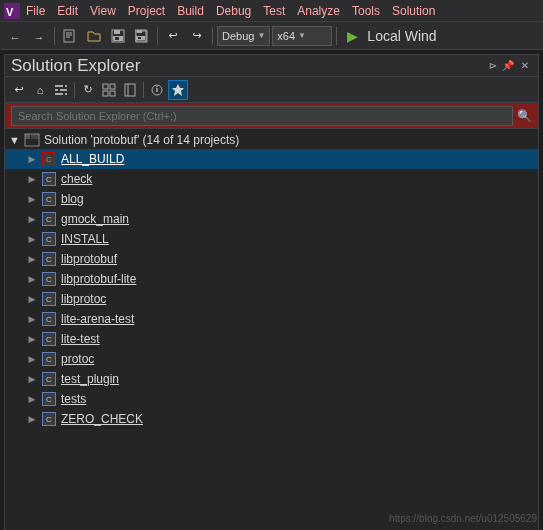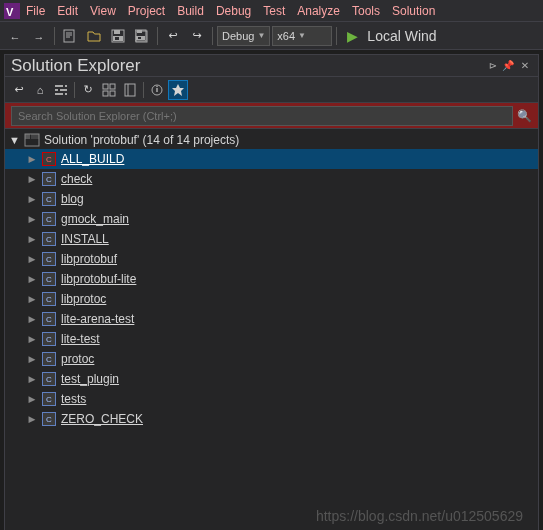--- a/index.html
+++ b/index.html
@@ -250,23 +250,23 @@
       align-items: center;
       justify-content: center;
       font-size: 8px;
       color: #a0c0ff;
     }
 
     
     .watermark {
       position: absolute;
       bottom: 6px;
-      right: 20px;
+      right: 6px;
       color: #555;
-      font-size: 14px;
+      font-size: 10px;
     }
 
     
     .vs-logo {
       width: 16px;
       height: 16px;
       display: flex;
       align-items: center;
       justify-content: center;
     }

